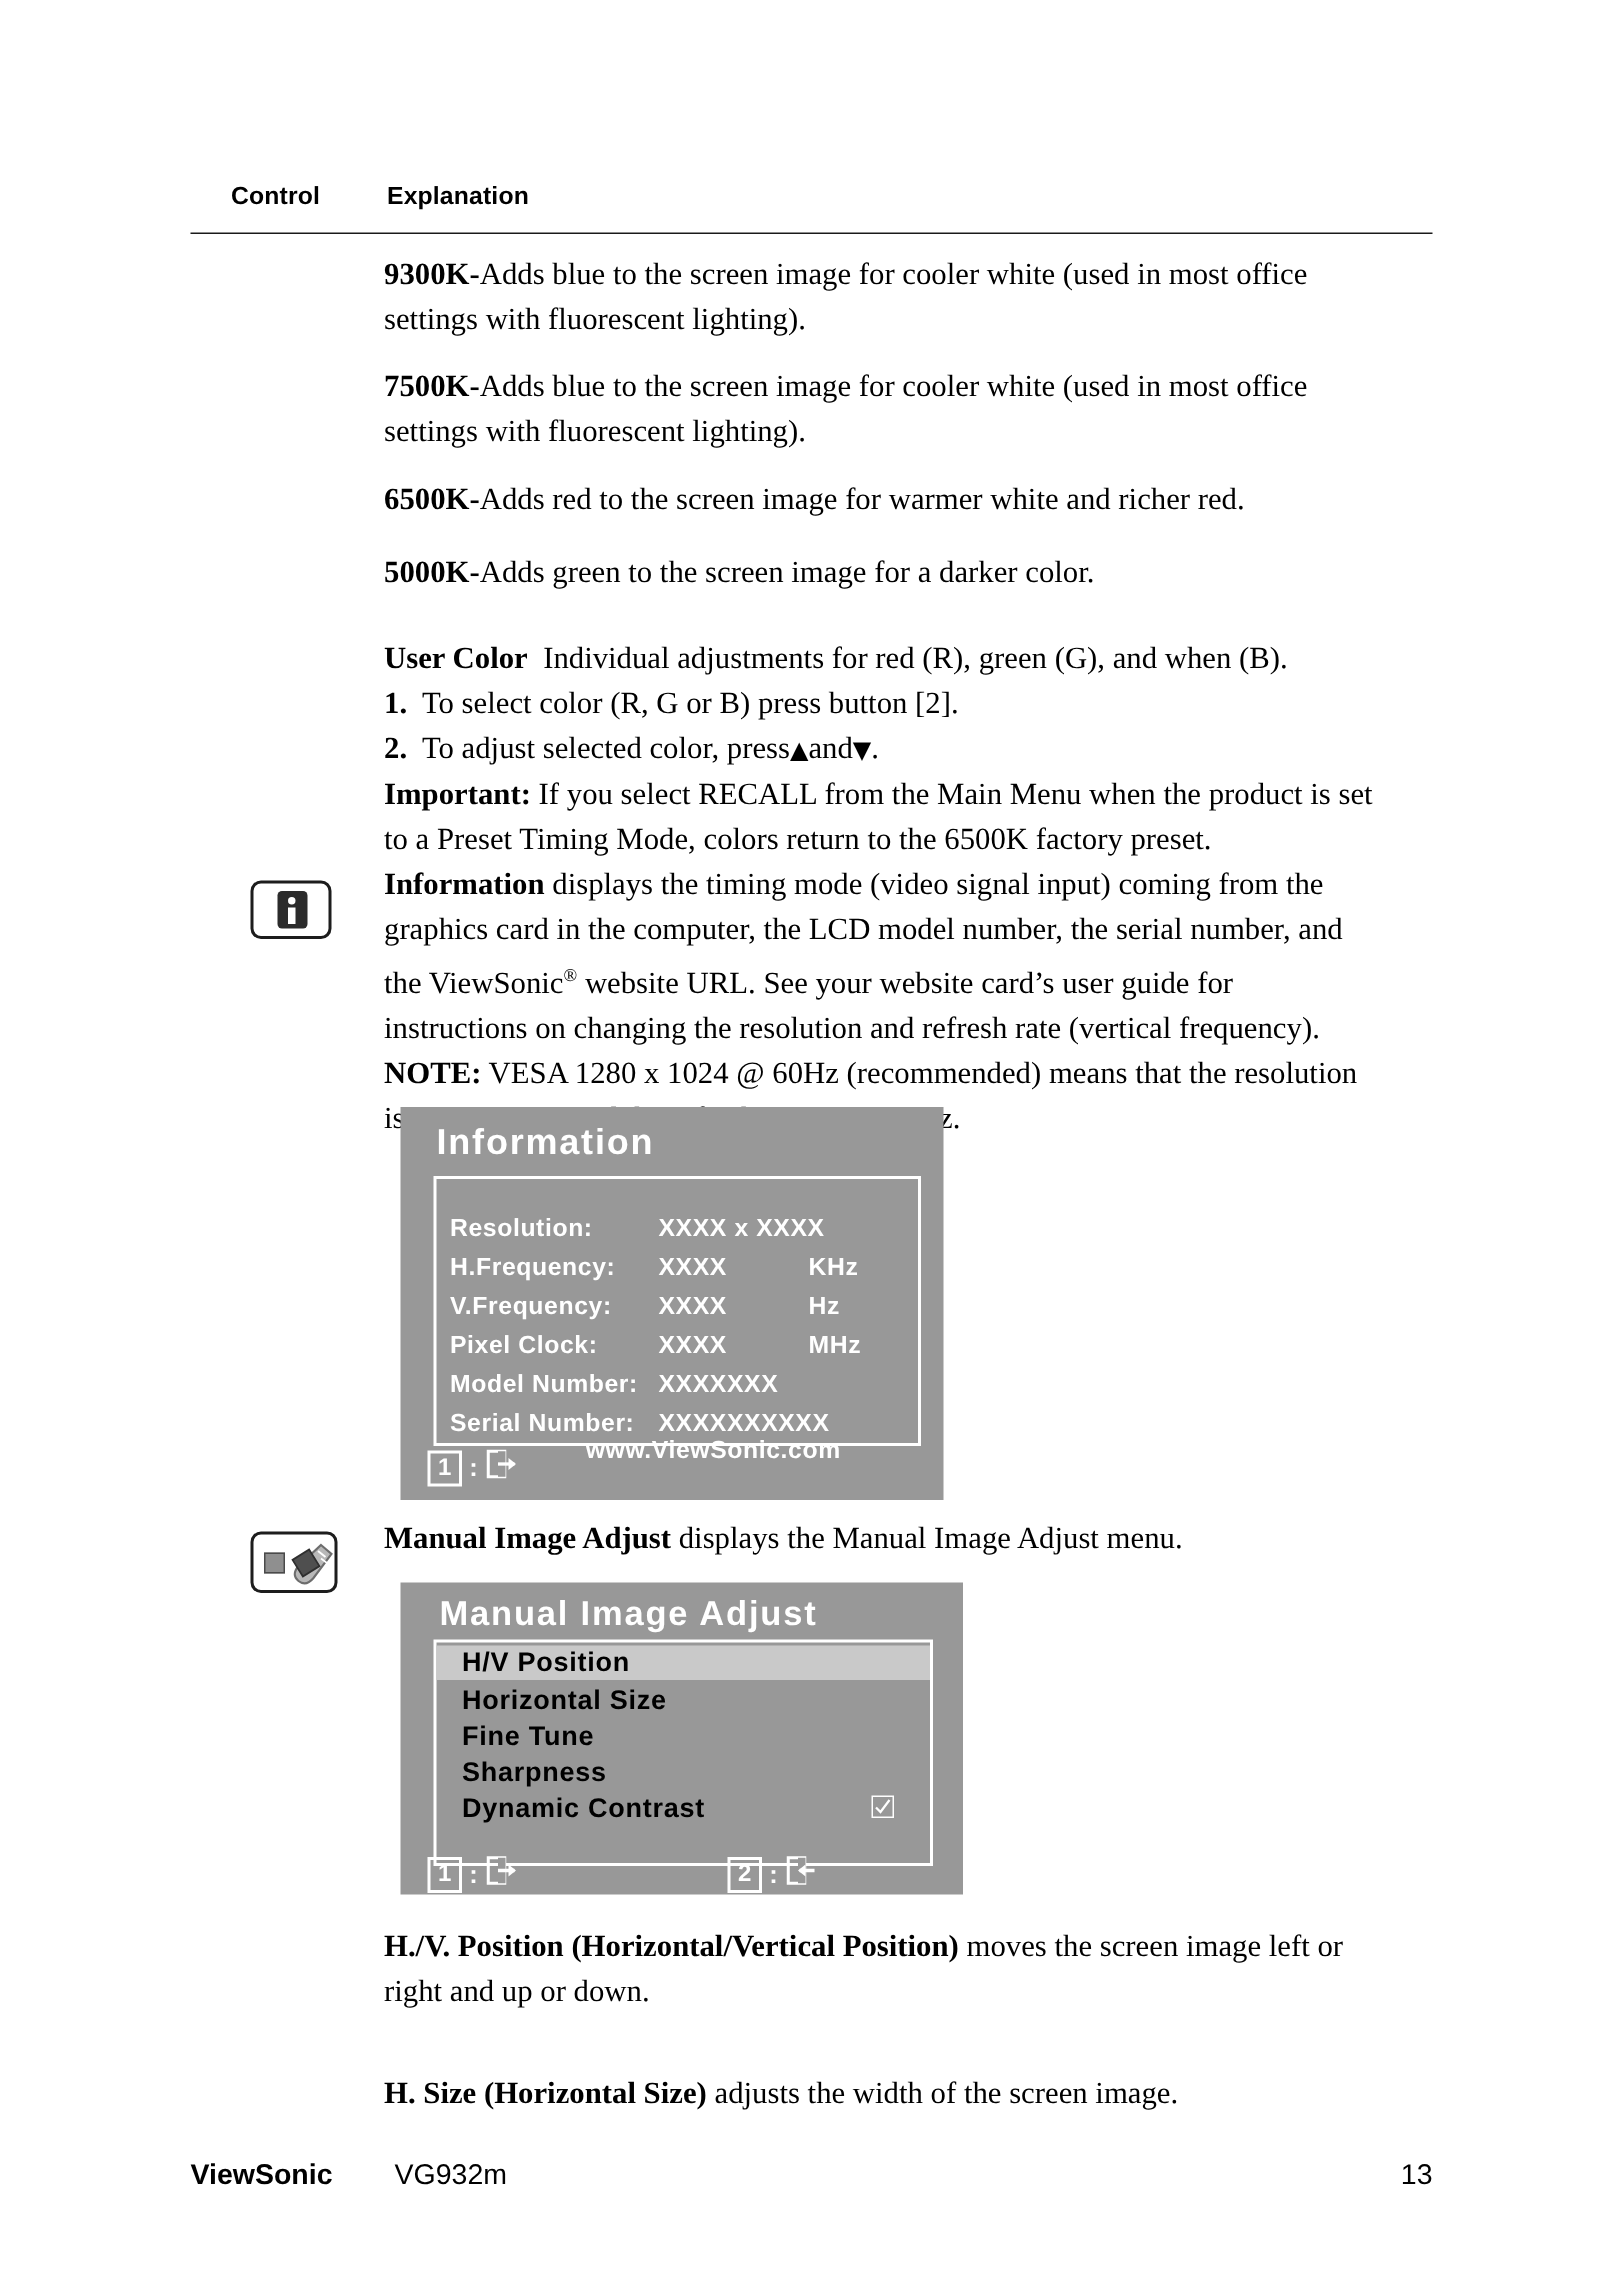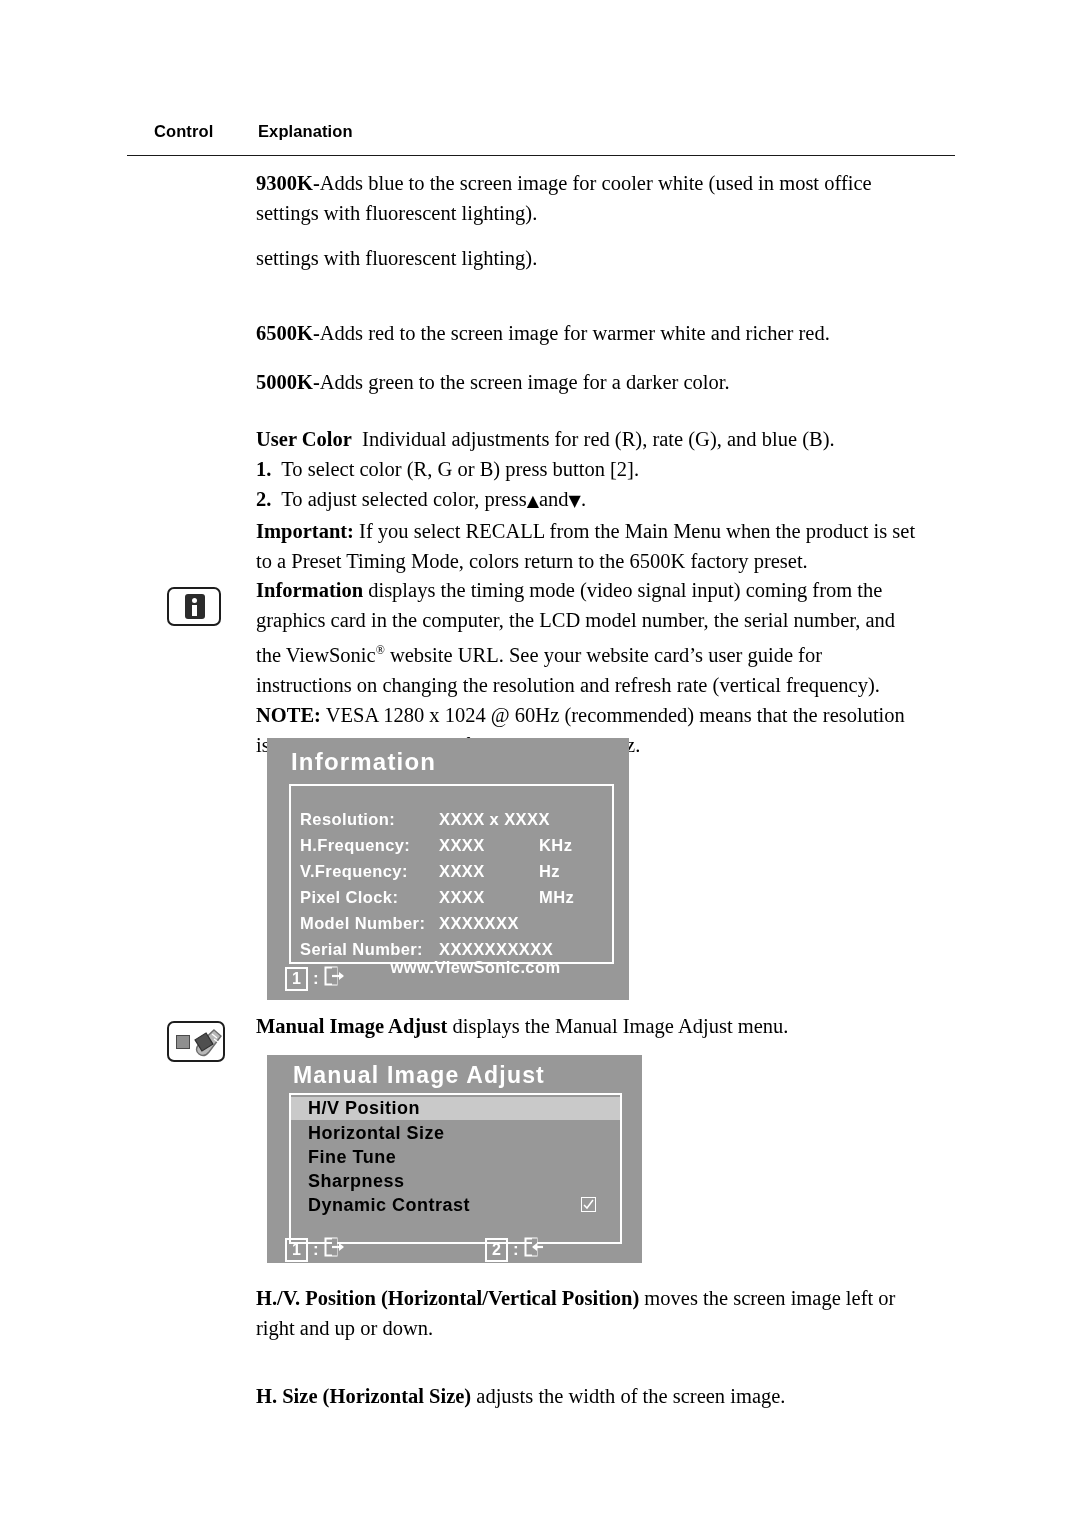--- a/index.html
+++ b/index.html
@@ -315,33 +315,34 @@
     <span class="header-explanation">Explanation</span>
   </div>
   <div class="header-rule"></div>
 
   <div class="col para p-9300k">
     <span class="ln"><b>9300K-</b><span>Adds blue to the screen image for cooler white (used in most office</span></span>
     <span class="ln">settings with fluorescent lighting).</span>
   </div>
 
   <div class="col para p-7500k">
+    <span class="ln"><b>7500K-</b><span>Adds blue to the screen image for cooler white (used in most office</span></span>
     <span class="ln">settings with fluorescent lighting).</span>
   </div>
 
   <div class="col para p-6500k">
     <span class="ln"><b>6500K-</b><span>Adds red to the screen image for warmer white and richer red.</span></span>
   </div>
 
   <div class="col para p-5000k">
     <span class="ln"><b>5000K-</b><span>Adds green to the screen image for a darker color.</span></span>
   </div>
 
   <div class="col para p-usercolor">
-    <span class="ln"><b>User Color</b>&nbsp; <span>Individual adjustments for red (R), rate (G),  and blue (B).</span></span>
+    <span class="ln"><b>User Color</b>&nbsp; <span>Individual adjustments for red (R), green (G),  and when (B).</span></span>
     <span class="ln"><b class="num">1.</b>&nbsp; <span>To select color (R, G or B) press button [2].</span></span>
     <span class="ln"><b class="num">2.</b>&nbsp; <span>To adjust selected color, press</span><span class="tri">▲</span><span>and</span><span class="tri">▼</span><span>.</span></span>
     <span class="ln"><b>Important:</b> <span>If you select RECALL from the Main Menu when the product is set</span></span>
     <span class="ln">to a Preset Timing Mode, colors return to the 6500K factory preset.</span>
   </div>
 
   <div class="margin-icon icon-info">
     <span class="badge">
       <i></i>
       <u></u>
@@ -471,14 +472,19 @@
 
   <div class="col para p-hvpos">
     <span class="ln"><b>H./V. Position (Horizontal/Vertical Position)</b> <span>moves the screen image left or</span></span>
     <span class="ln">right and up or down.</span>
   </div>
 
   <div class="col para p-hsize">
     <span class="ln"><b>H. Size (Horizontal Size)</b> <span>adjusts the width of the screen image.</span></span>
   </div>
 
+  <div class="footer">
+    <span class="footer-brand">ViewSonic</span>
+    <span class="footer-model">VG932m</span>
+    <span class="footer-page">13</span>
+  </div>
 
 </div>
 
 </body></html>

